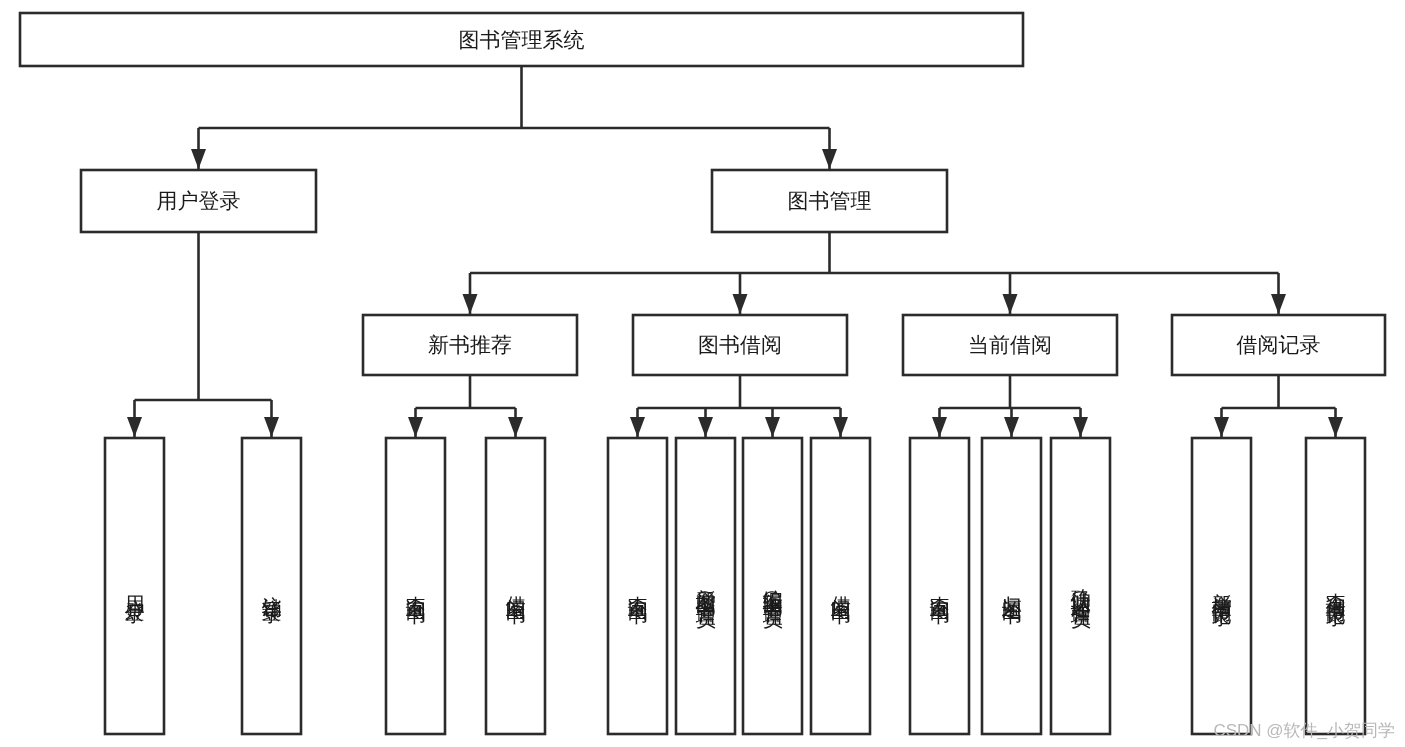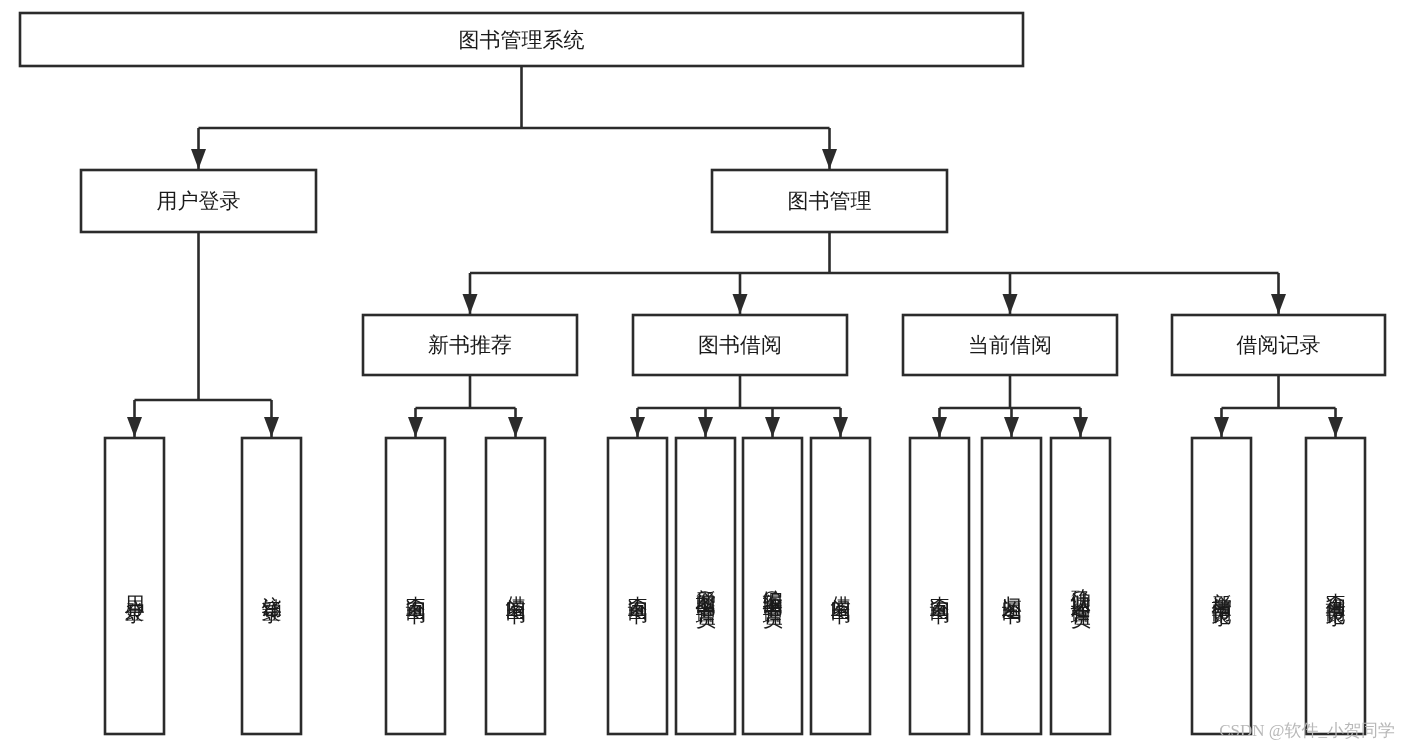--- a/index.html
+++ b/index.html
@@ -55,21 +55,21 @@
     display: flex;
     align-items: center;
     justify-content: center;
     white-space: nowrap;
     pointer-events: none;
   }
   #watermark {
     position: absolute;
     right: 10px;
     bottom: 5px;
-    font-family: Liberation Serif, serif;
+    font-family: Liberation Sans, sans-serif;
     font-size: 17px;
     color: #b8b8b8;
     white-space: nowrap;
   }
 </style>
 </head>
 <body>
 
 <svg id="diagram" viewBox="0 0 1405 747">
   <g id="connectors">

